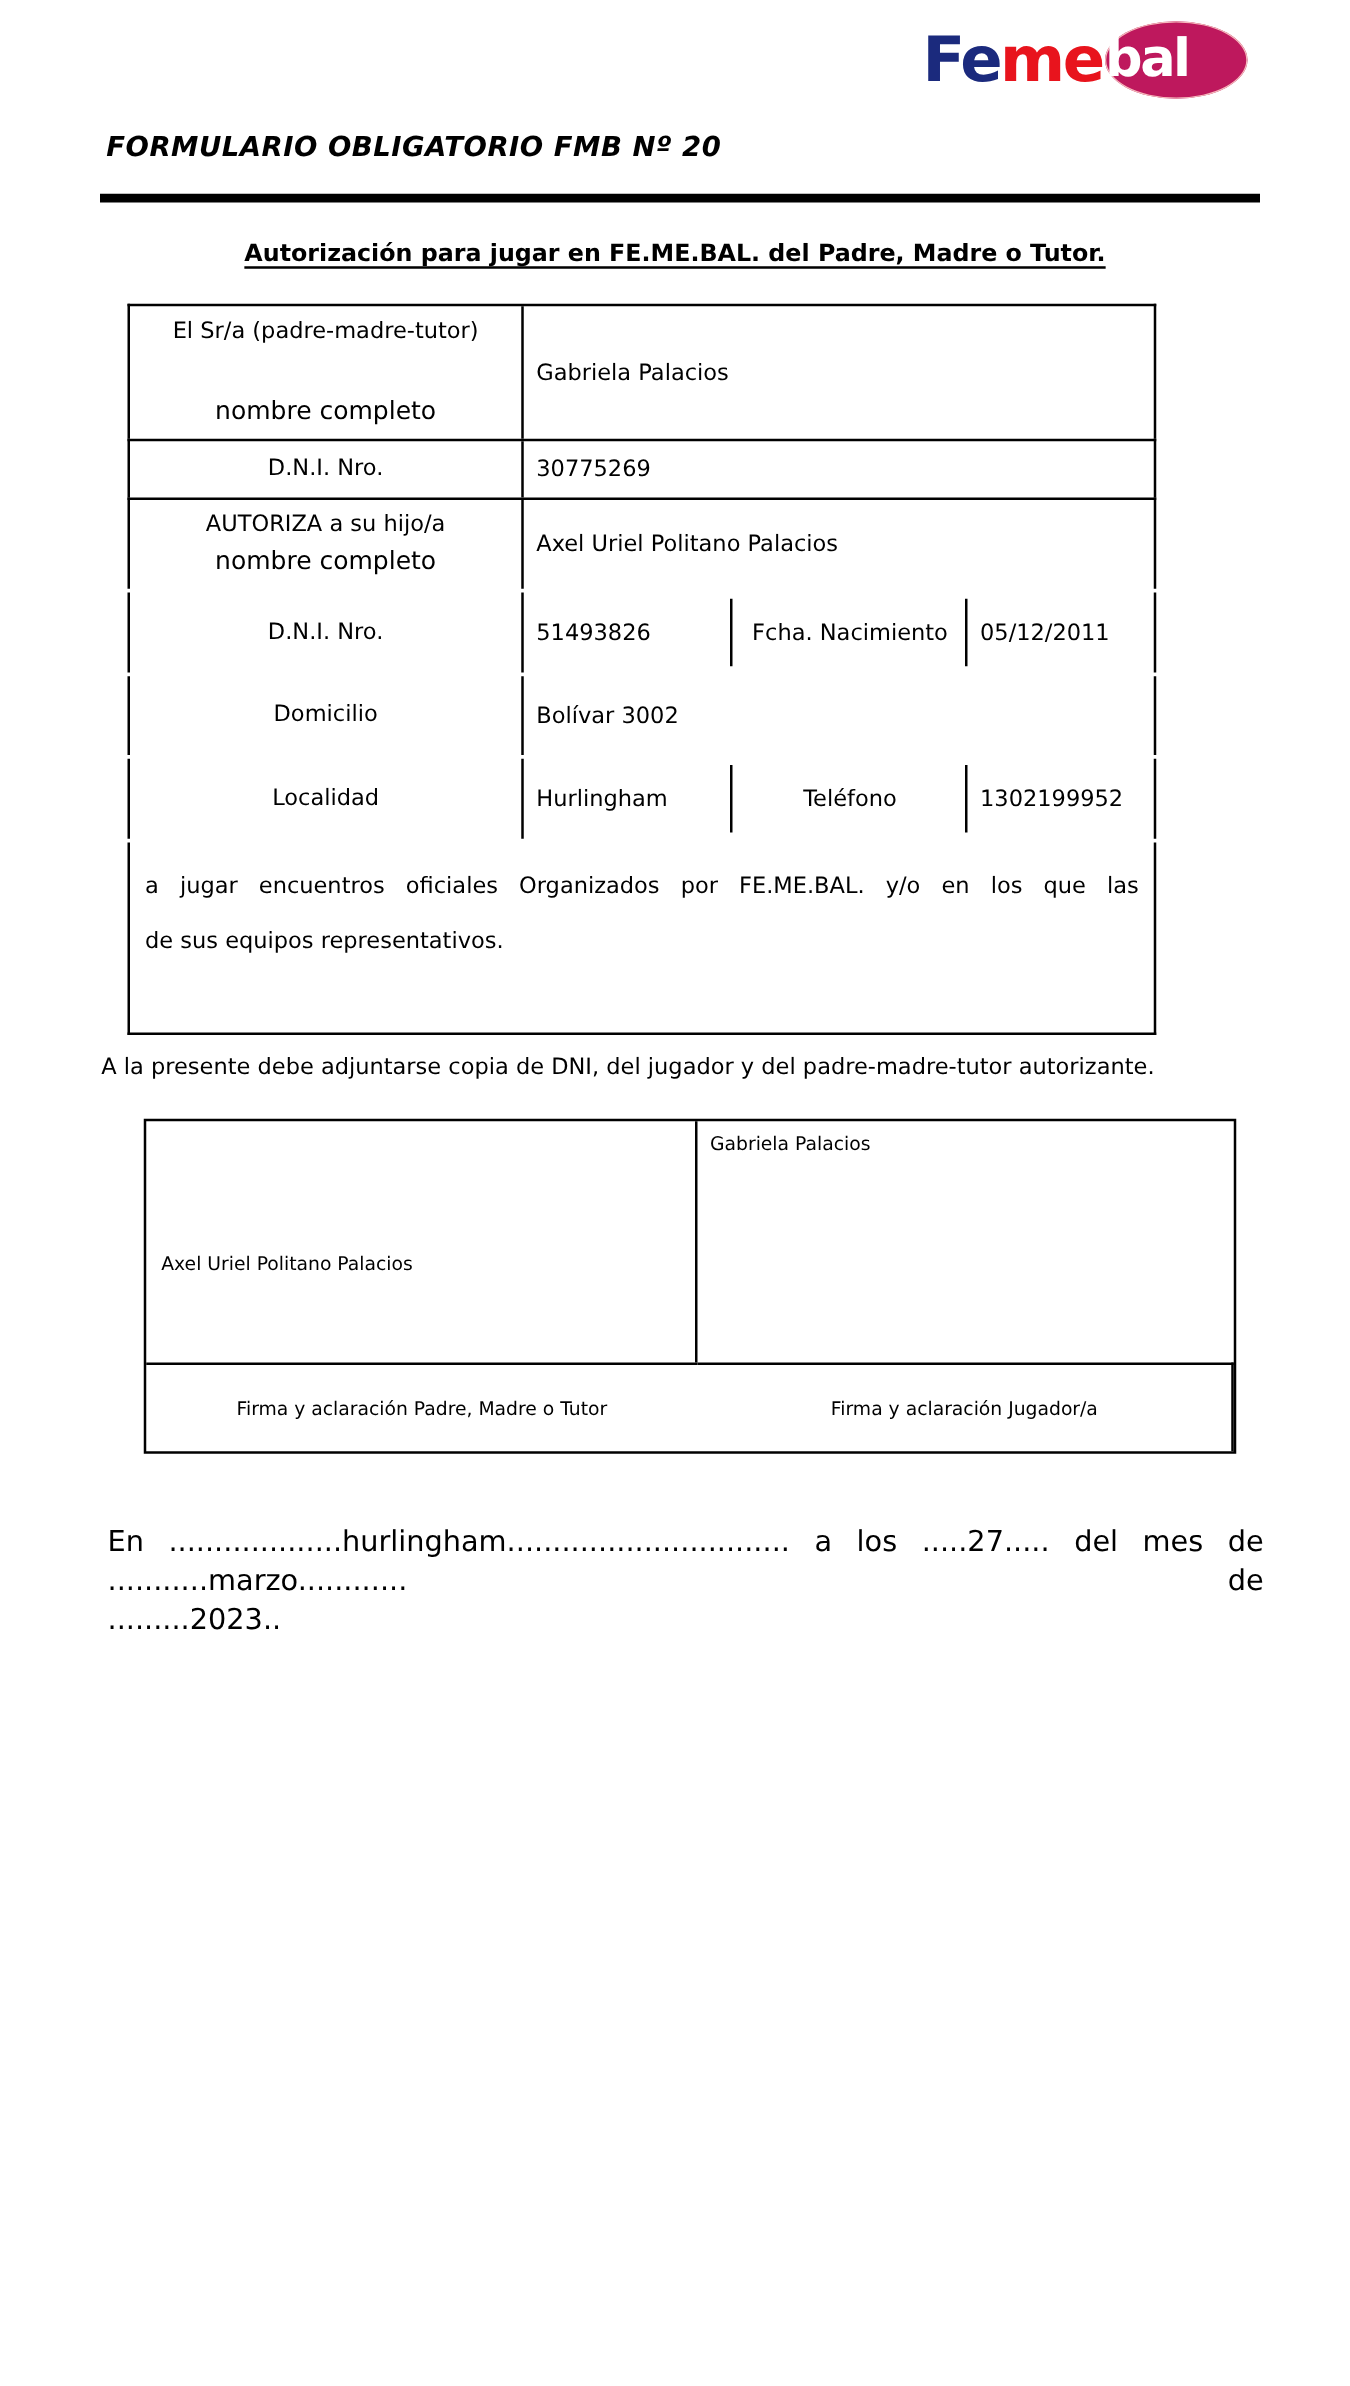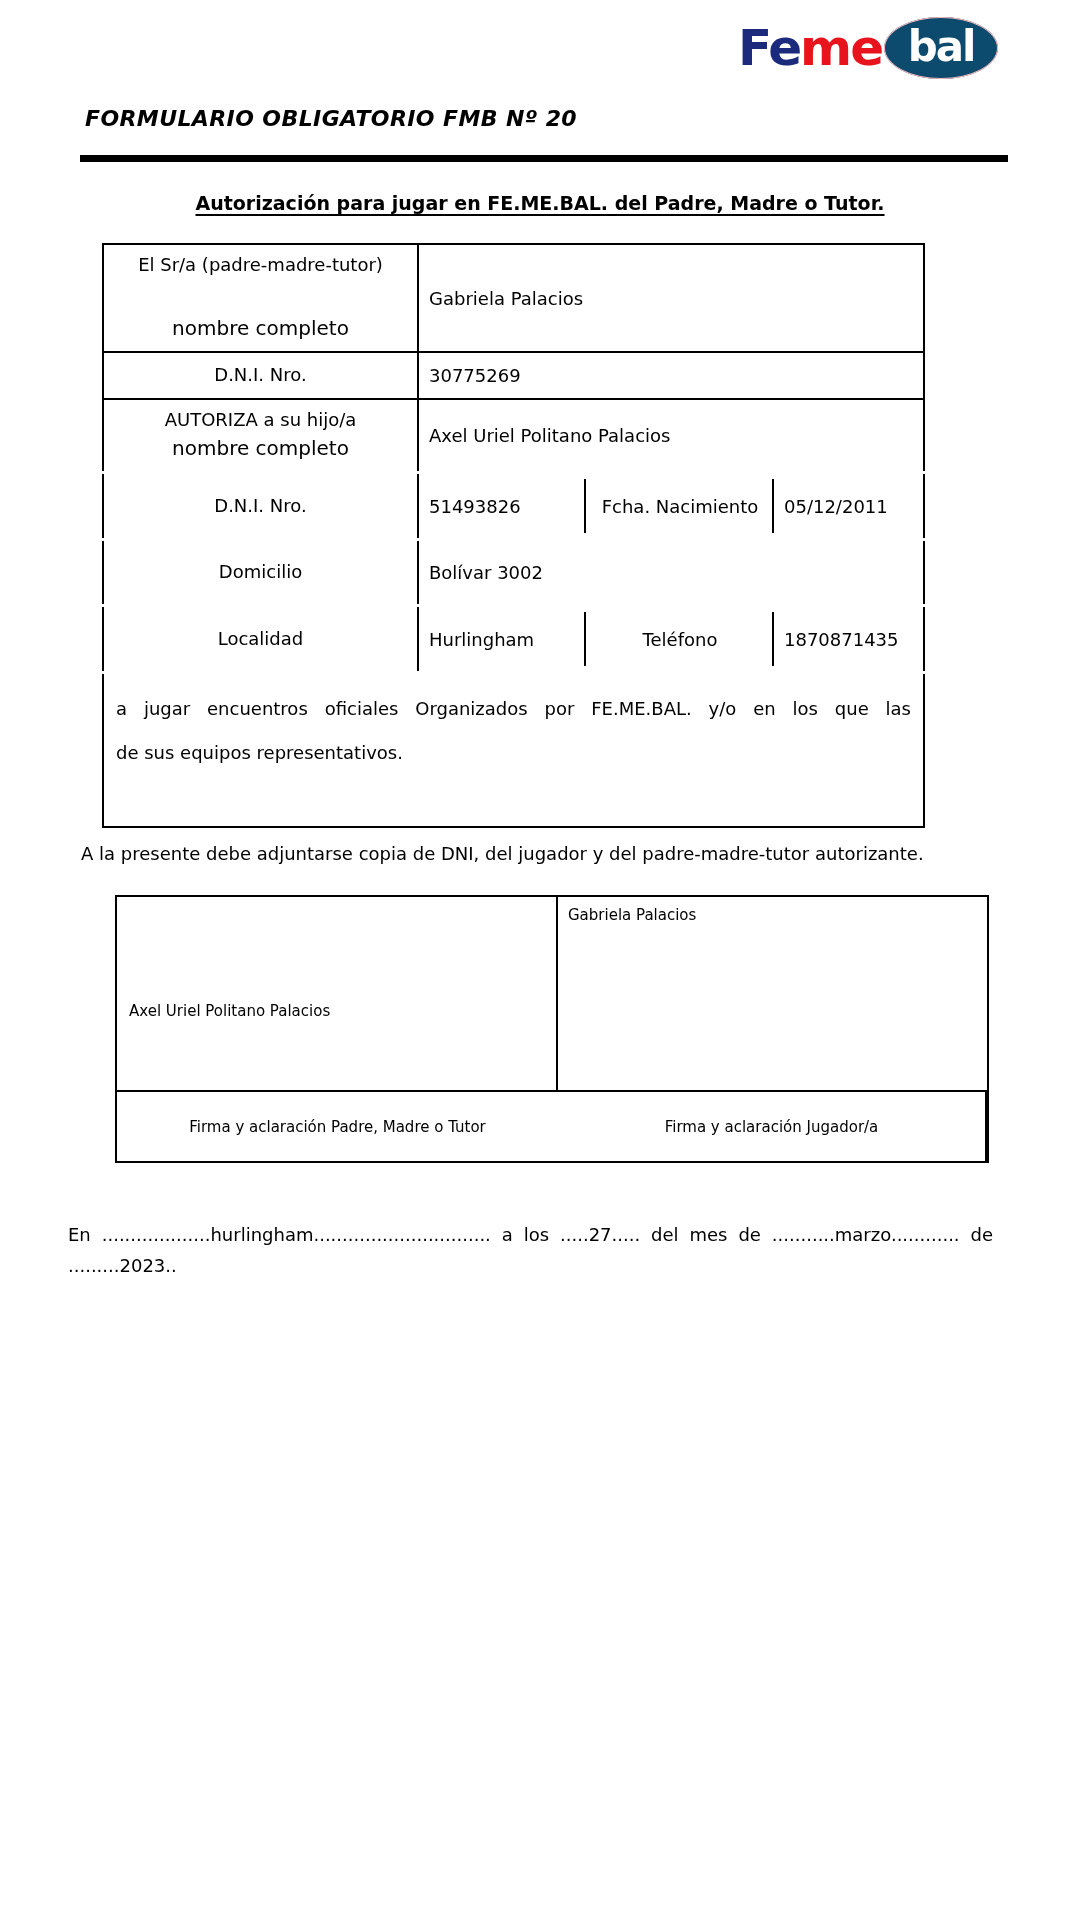--- a/index.html
+++ b/index.html
@@ -9,22 +9,22 @@
     color:#000;-webkit-font-smoothing:antialiased;
   }
   .abs{position:absolute;}
 
   
   .logo{left:738px;top:15px;height:66px;display:flex;align-items:center;}
   .logo-txt{font-size:50px;font-weight:bold;letter-spacing:-2px;line-height:1;}
   .logo-fe{color:#1b2a7d;}
   .logo-me{color:#e8141d;}
   .logo-oval{
-    margin-left:2px;width:114px;height:62px;background:#0c4a6e;
-    border-radius:50%;display:flex;align-items:center;justify-content:center;
+    margin-left:2px;width:114px;height:62px;background:#be185d;
+    border-radius:50%;display:flex;align-items:center;
     box-shadow:0 0 0 1px #f5b9bb inset;
   }
   .logo-bal{color:#ffffff;font-size:42px;font-weight:bold;letter-spacing:-2px;line-height:1;transform:translateY(-1px);}
 
   
   .form-title{left:85px;top:106px;font-size:22px;font-weight:bold;font-style:italic;letter-spacing:0.4px;}
   .rule{left:80px;top:155px;width:928px;height:7px;background:#000;}
 
   
   .heading{left:0;top:192px;width:1080px;text-align:center;font-size:19px;font-weight:bold;
@@ -56,21 +56,21 @@
   .stable{left:115px;top:895px;width:874px;border:2px solid #000;box-sizing:border-box;
     display:grid;grid-template-columns:441px 1fr;grid-template-rows:193px 71px;font-size:15px;}
   .scell{position:relative;box-sizing:border-box;}
   .s-left{border-right:2px solid #000;}
   .s-cap{border-top:2px solid #000;display:flex;align-items:center;justify-content:center;text-align:center;}
   .s-cap.s-left{border-right:2px solid #000;}
   .sig-name-player{position:absolute;left:12px;top:105px;}
   .sig-name-tutor{position:absolute;left:10px;top:9px;}
 
   
-  .footer{left:68px;top:1219px;width:925px;font-size:18px;line-height:31px;}
+  .footer{left:86px;top:1219px;width:925px;font-size:23px;line-height:31px;}
   .f1{text-align:justify;text-align-last:justify;}
 </style>
 </head>
 <body>
 
 <div class="abs logo">
   <span class="logo-txt logo-fe">Fe</span>
   <span class="logo-txt logo-me">me</span>
   <span class="logo-oval">
     <span class="logo-bal">bal</span>
@@ -114,21 +114,21 @@
 
   <div class="trow r5">
     <div class="lcell one">Domicilio</div>
     <div class="vcell">Bolívar 3002</div>
   </div>
 
   <div class="trow r6">
     <div class="lcell one">Localidad</div>
     <div class="vcell pdiv">Hurlingham</div>
     <div class="ccell pdiv">Teléfono</div>
-    <div class="vcell">1870871435</div>
+    <div class="vcell">1302199952</div>
   </div>
 
   <div class="trow r7">
     <div class="clause-line just">a jugar encuentros oficiales Organizados por FE.ME.BAL. y/o en los que las</div>
     <div class="clause-line">de sus equipos representativos.</div>
   </div>
 
 </div>
 
 <div class="abs note">A la presente debe adjuntarse copia de DNI, del jugador y del padre-madre-tutor autorizante.</div>

